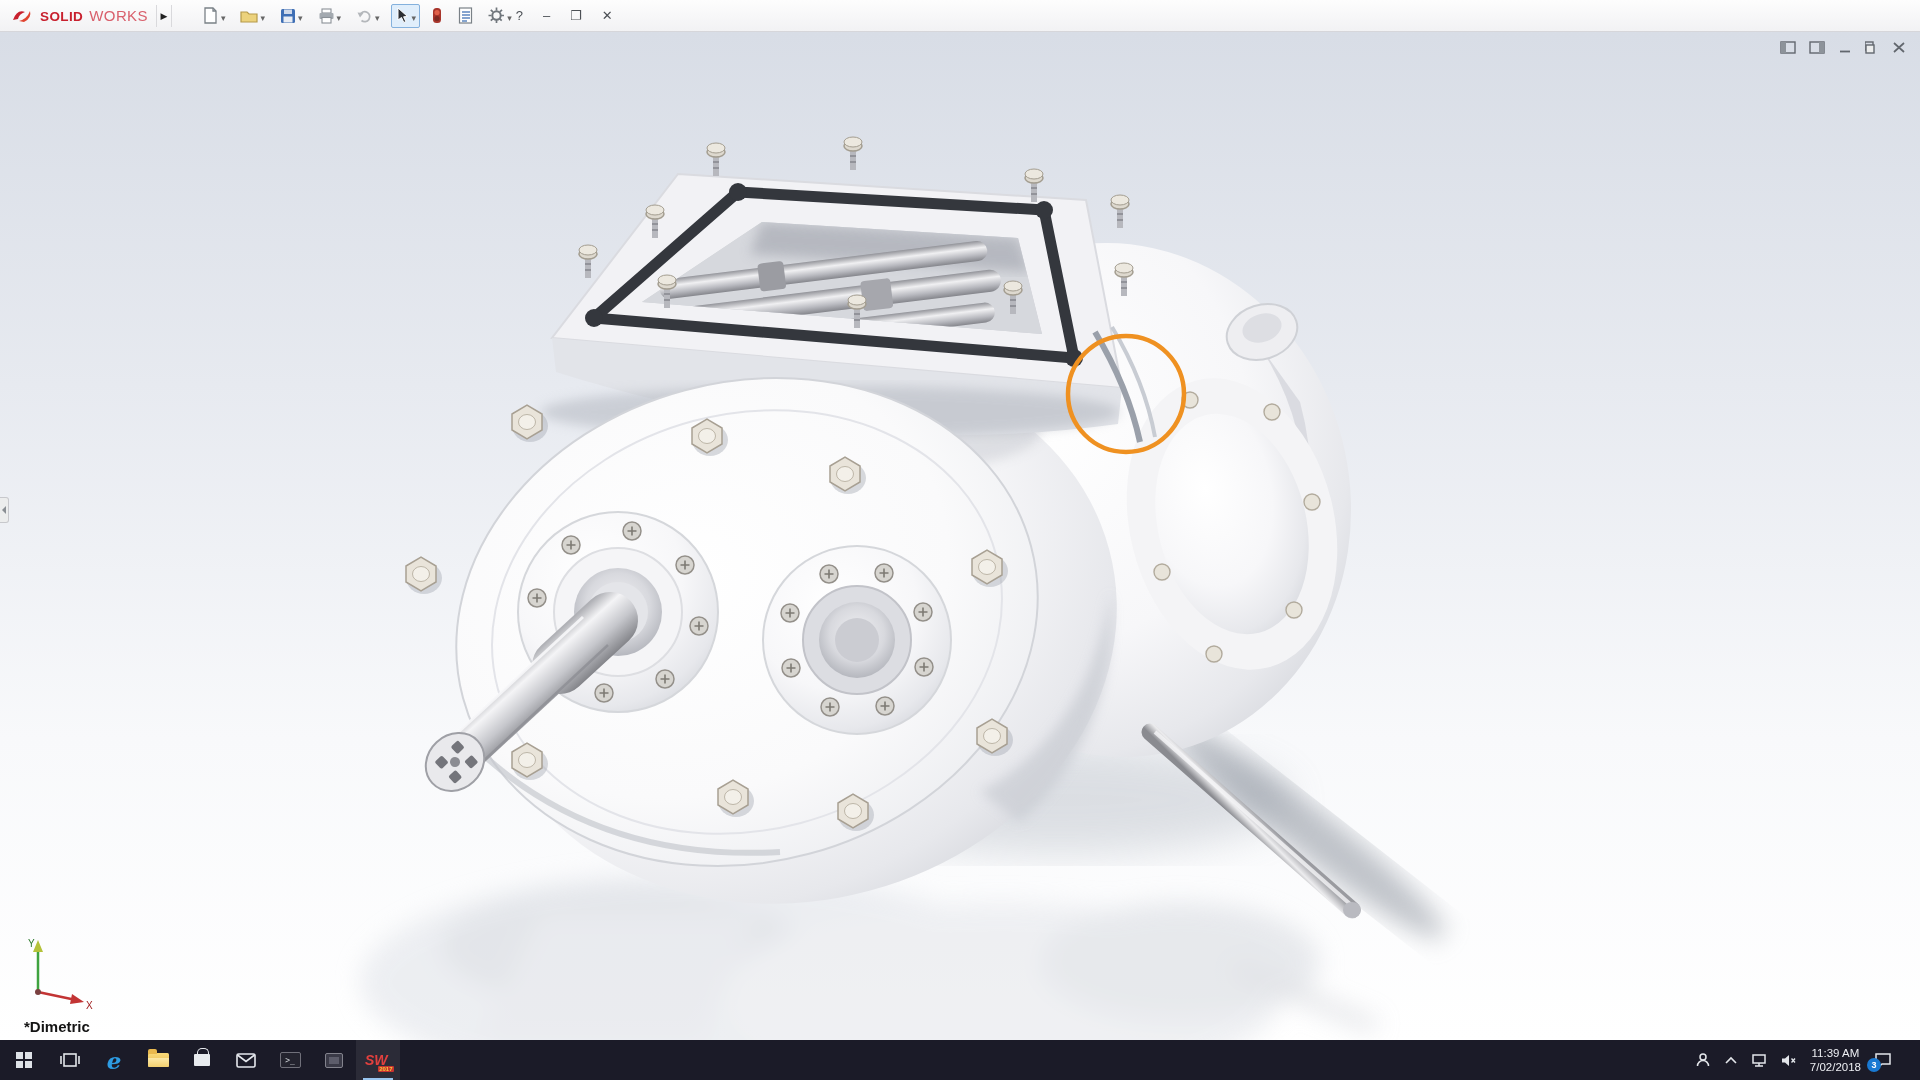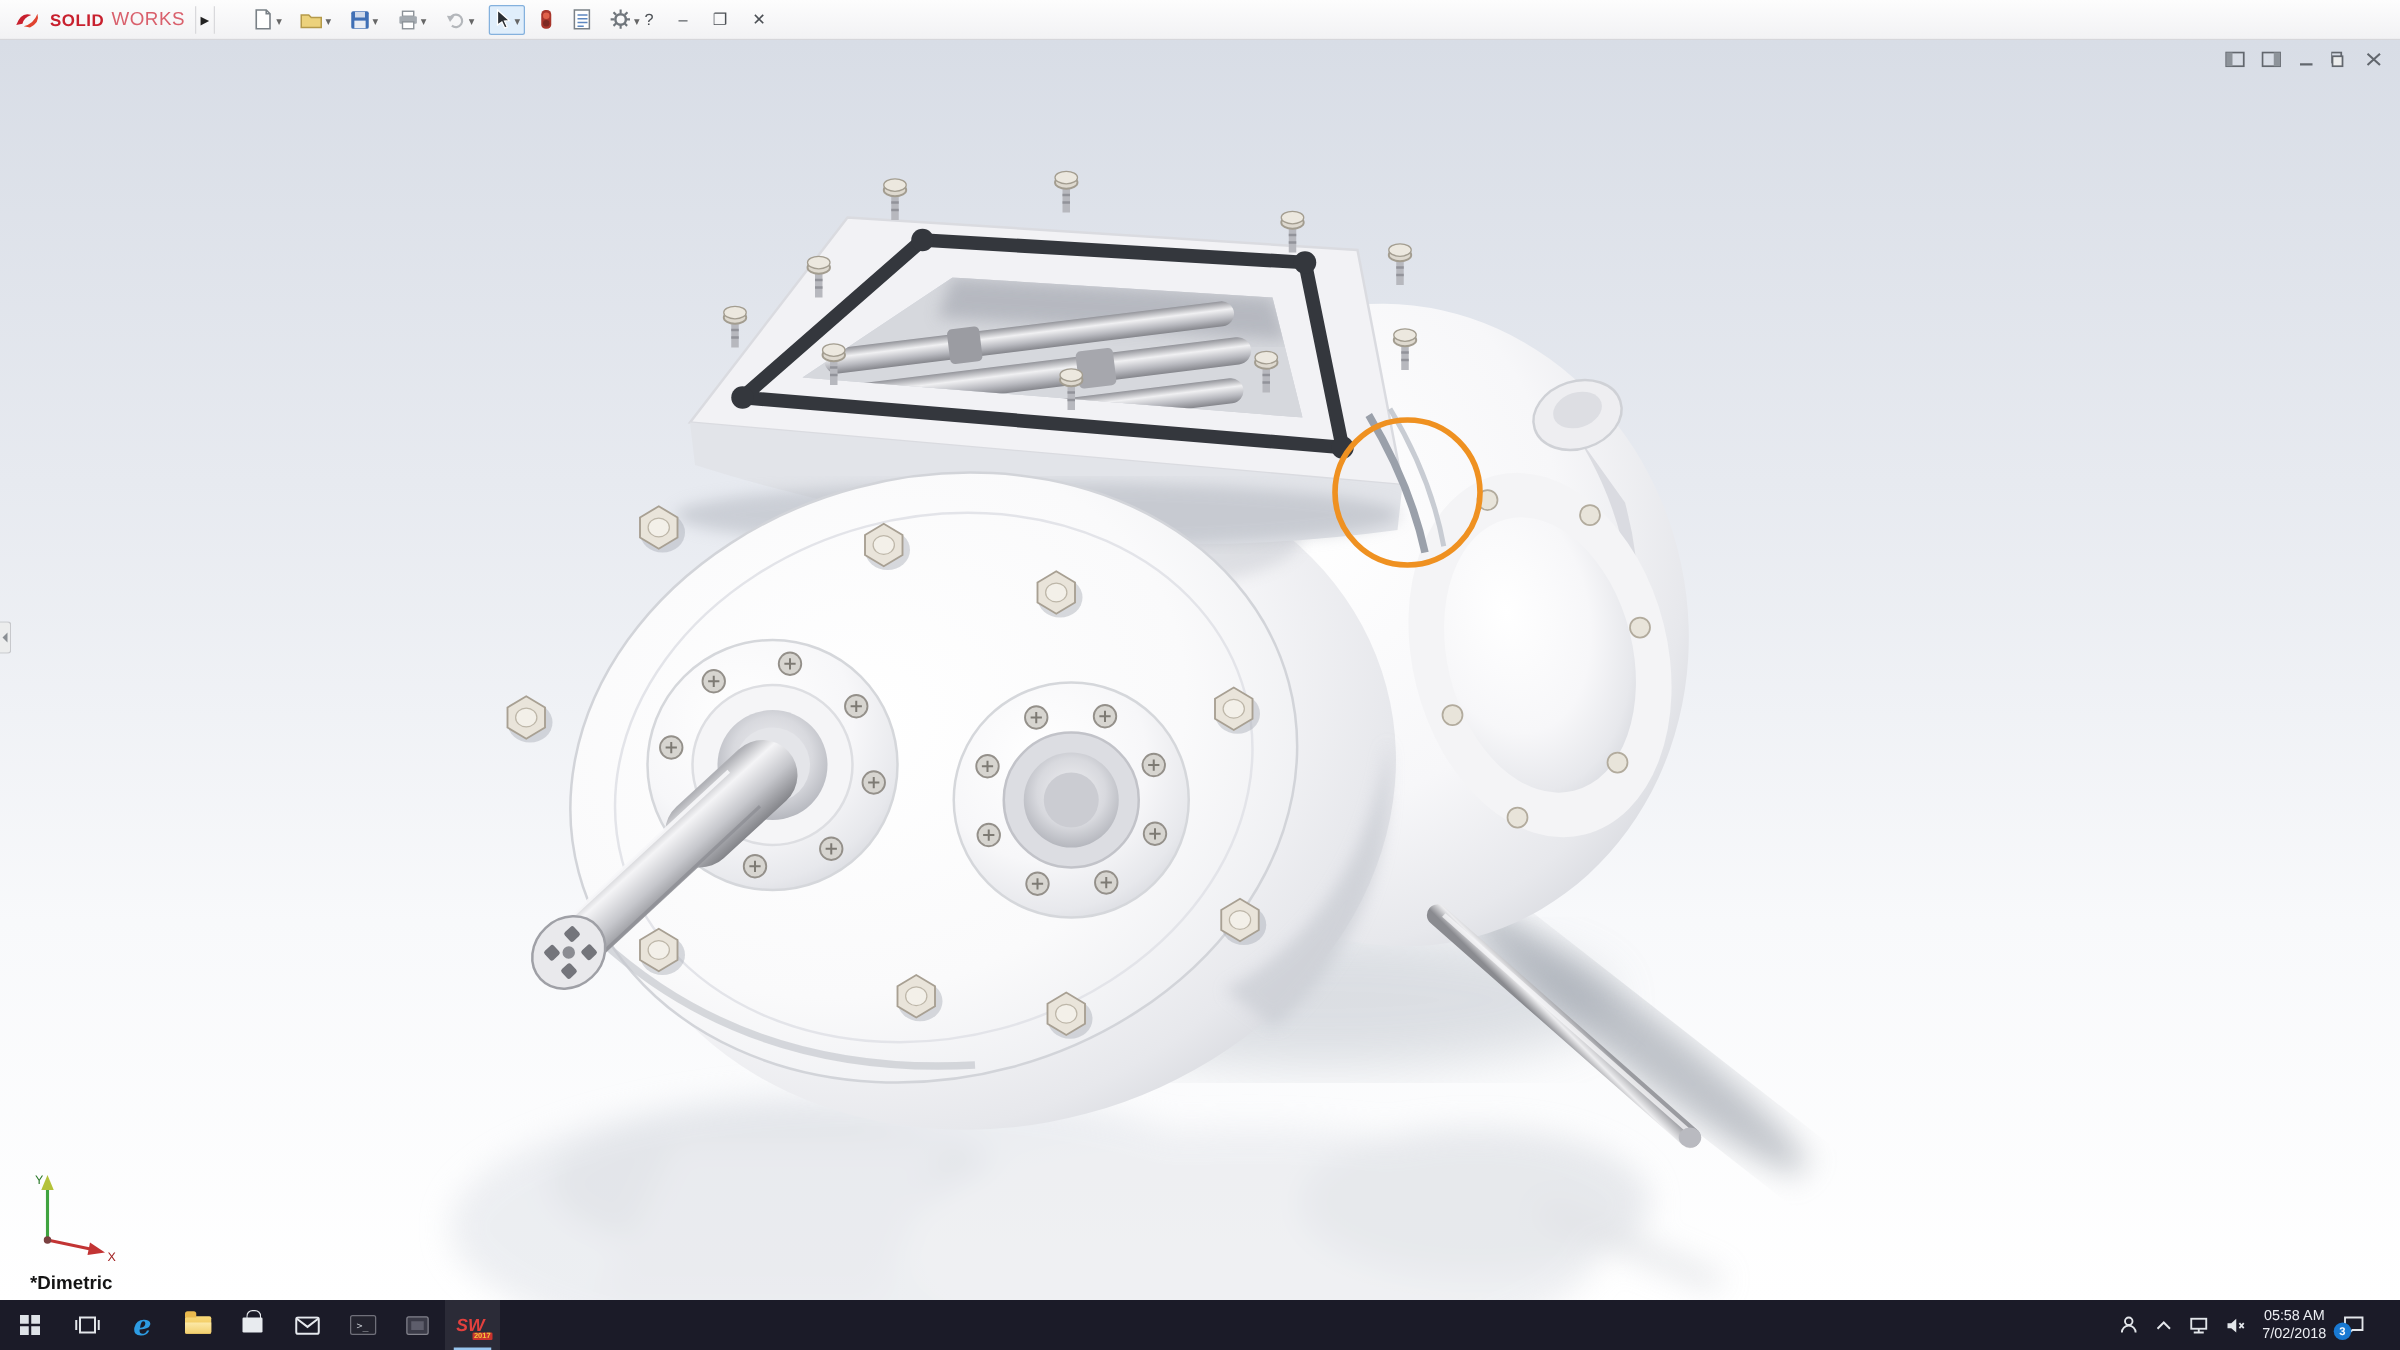--- a/index.html
+++ b/index.html
@@ -468,21 +468,21 @@
           <path d="M8,10 v3 M4,13 h8" stroke="#e3e6ea" stroke-width="1.5"></path>
         </svg>
     </span>
     <span class="tray-ico">
       <svg width="17" height="15">
           <polygon points="2,5.5 5,5.5 9,2 9,13 5,9.5 2,9.5" fill="#e3e6ea"></polygon>
           <path d="M11.5,5.5 L15,9.5 M15,5.5 L11.5,9.5" stroke="#e3e6ea" stroke-width="1.4"></path>
         </svg>
     </span>
     <span class="clock">
-      <span>05:58 AM</span>
+      <span>11:39 AM</span>
       <span>7/02/2018</span>
     </span>
     <span class="tray-ico">
       <svg width="18" height="16">
           <path d="M2,2 h14 v10 h-8 l-3.5,3 v-3 h-2.5 z" fill="none" stroke="#e3e6ea" stroke-width="1.5"></path>
         </svg>
       <span class="badge">3</span>
     </span>
     <span class="show-desktop"></span>
   </div>

